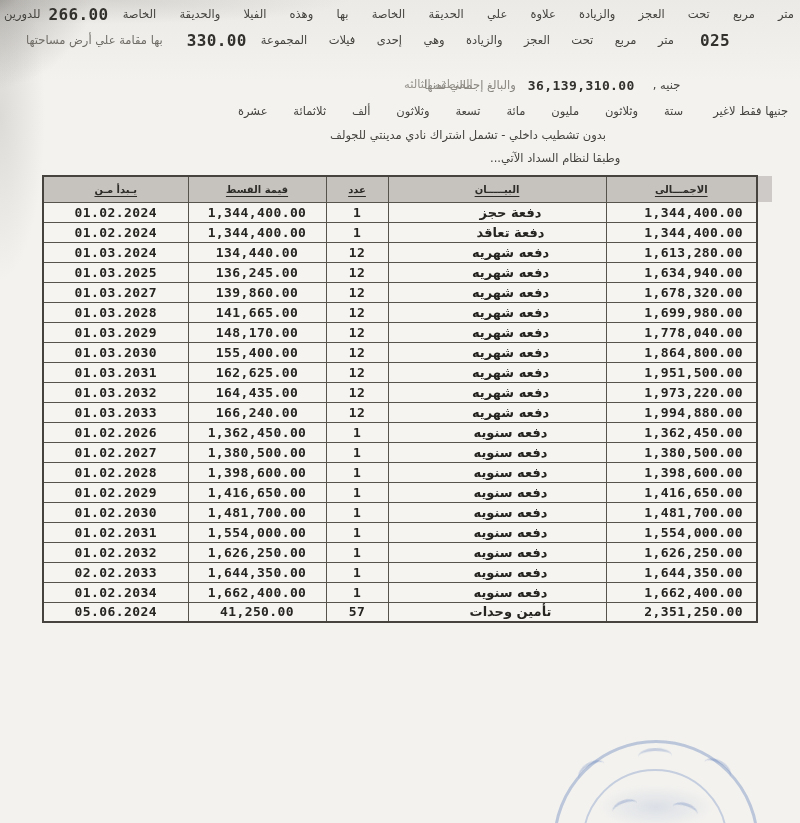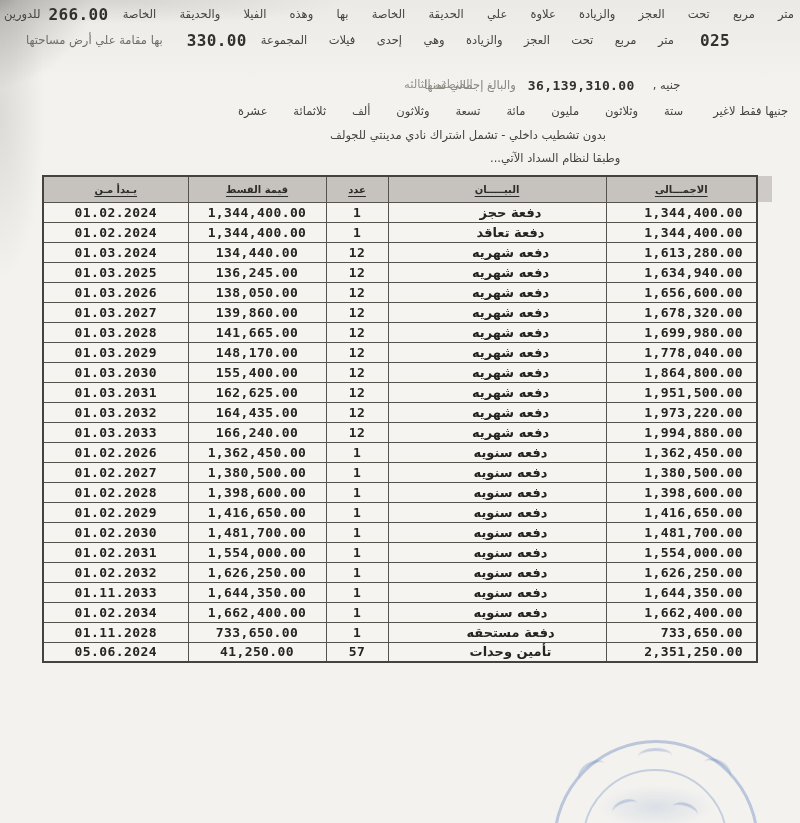--- a/index.html
+++ b/index.html
@@ -147,27 +147,20 @@
             <td class="mono tot" dir="ltr">1,613,280.00</td>
           </tr>
           <tr>
             <td class="mono" dir="ltr">01.03.2025</td>
             <td class="mono" dir="ltr">136,245.00</td>
             <td class="mono" dir="ltr">12</td>
             <td class="desc"><span class="u">دفعه شهريه</span></td>
             <td class="mono tot" dir="ltr">1,634,940.00</td>
           </tr>
           <tr>
-            <td class="mono" dir="ltr">01.03.2026</td>
-            <td class="mono" dir="ltr">138,050.00</td>
-            <td class="mono" dir="ltr">12</td>
-            <td class="desc"><span class="u">دفعه شهريه</span></td>
-            <td class="mono tot" dir="ltr">1,656,600.00</td>
-          </tr>
-          <tr>
             <td class="mono" dir="ltr">01.03.2027</td>
             <td class="mono" dir="ltr">139,860.00</td>
             <td class="mono" dir="ltr">12</td>
             <td class="desc"><span class="u">دفعه شهريه</span></td>
             <td class="mono tot" dir="ltr">1,678,320.00</td>
           </tr>
           <tr>
             <td class="mono" dir="ltr">01.03.2028</td>
             <td class="mono" dir="ltr">141,665.00</td>
             <td class="mono" dir="ltr">12</td>
@@ -252,39 +245,32 @@
             <td class="mono tot" dir="ltr">1,554,000.00</td>
           </tr>
           <tr>
             <td class="mono" dir="ltr">01.02.2032</td>
             <td class="mono" dir="ltr">1,626,250.00</td>
             <td class="mono" dir="ltr">1</td>
             <td class="desc"><span class="u">دفعه سنويه</span></td>
             <td class="mono tot" dir="ltr">1,626,250.00</td>
           </tr>
           <tr>
-            <td class="mono" dir="ltr">01.11.2033</td>
+            <td class="mono" dir="ltr">02.02.2033</td>
             <td class="mono" dir="ltr">1,644,350.00</td>
             <td class="mono" dir="ltr">1</td>
             <td class="desc"><span class="u">دفعه سنويه</span></td>
             <td class="mono tot" dir="ltr">1,644,350.00</td>
           </tr>
           <tr>
             <td class="mono" dir="ltr">01.02.2034</td>
             <td class="mono" dir="ltr">1,662,400.00</td>
             <td class="mono" dir="ltr">1</td>
             <td class="desc"><span class="u">دفعه سنويه</span></td>
             <td class="mono tot" dir="ltr">1,662,400.00</td>
-          </tr>
-          <tr>
-            <td class="mono" dir="ltr">01.11.2028</td>
-            <td class="mono" dir="ltr">733,650.00</td>
-            <td class="mono" dir="ltr">1</td>
-            <td class="desc"><span class="u">دفعة مستحقه</span></td>
-            <td class="mono tot" dir="ltr">733,650.00</td>
           </tr>
           <tr>
             <td class="mono" dir="ltr">05.06.2024</td>
             <td class="mono" dir="ltr">41,250.00</td>
             <td class="mono" dir="ltr">57</td>
             <td class="desc"><span class="u">تأمين وحدات</span></td>
             <td class="mono tot" dir="ltr">2,351,250.00</td>
           </tr>
         </tbody>
     </table>

